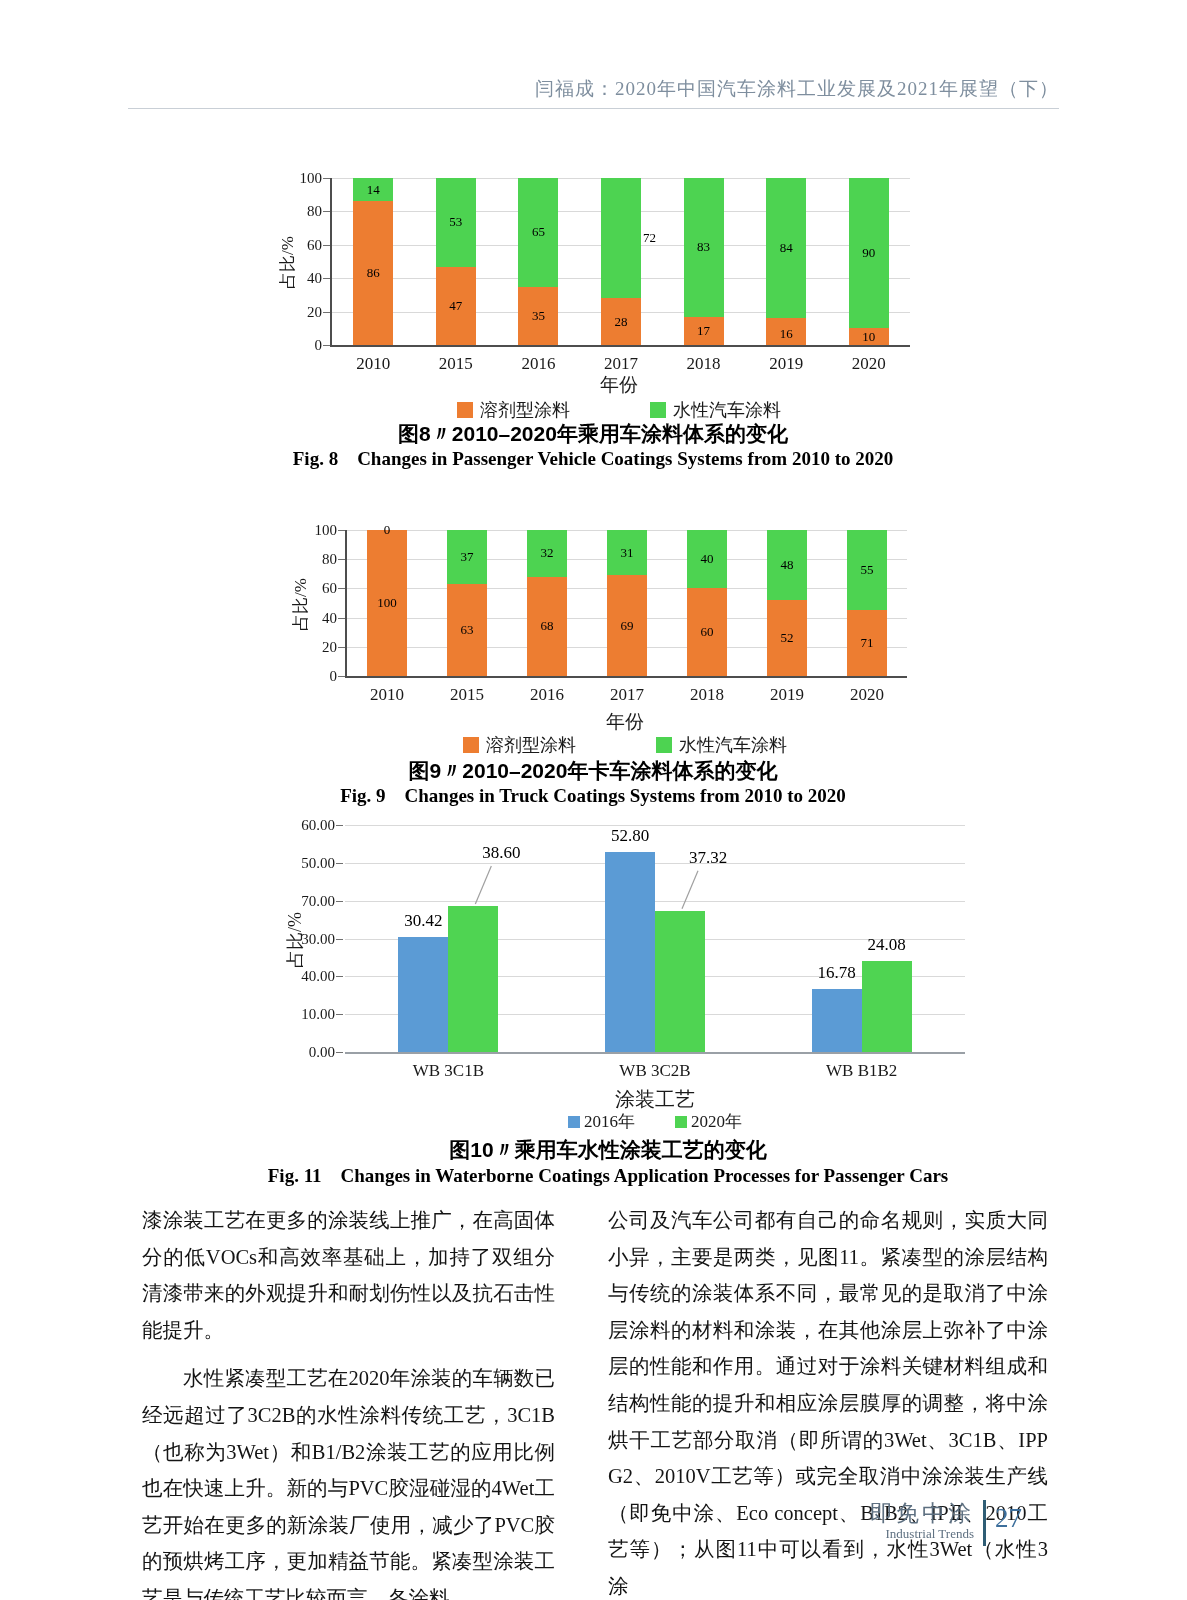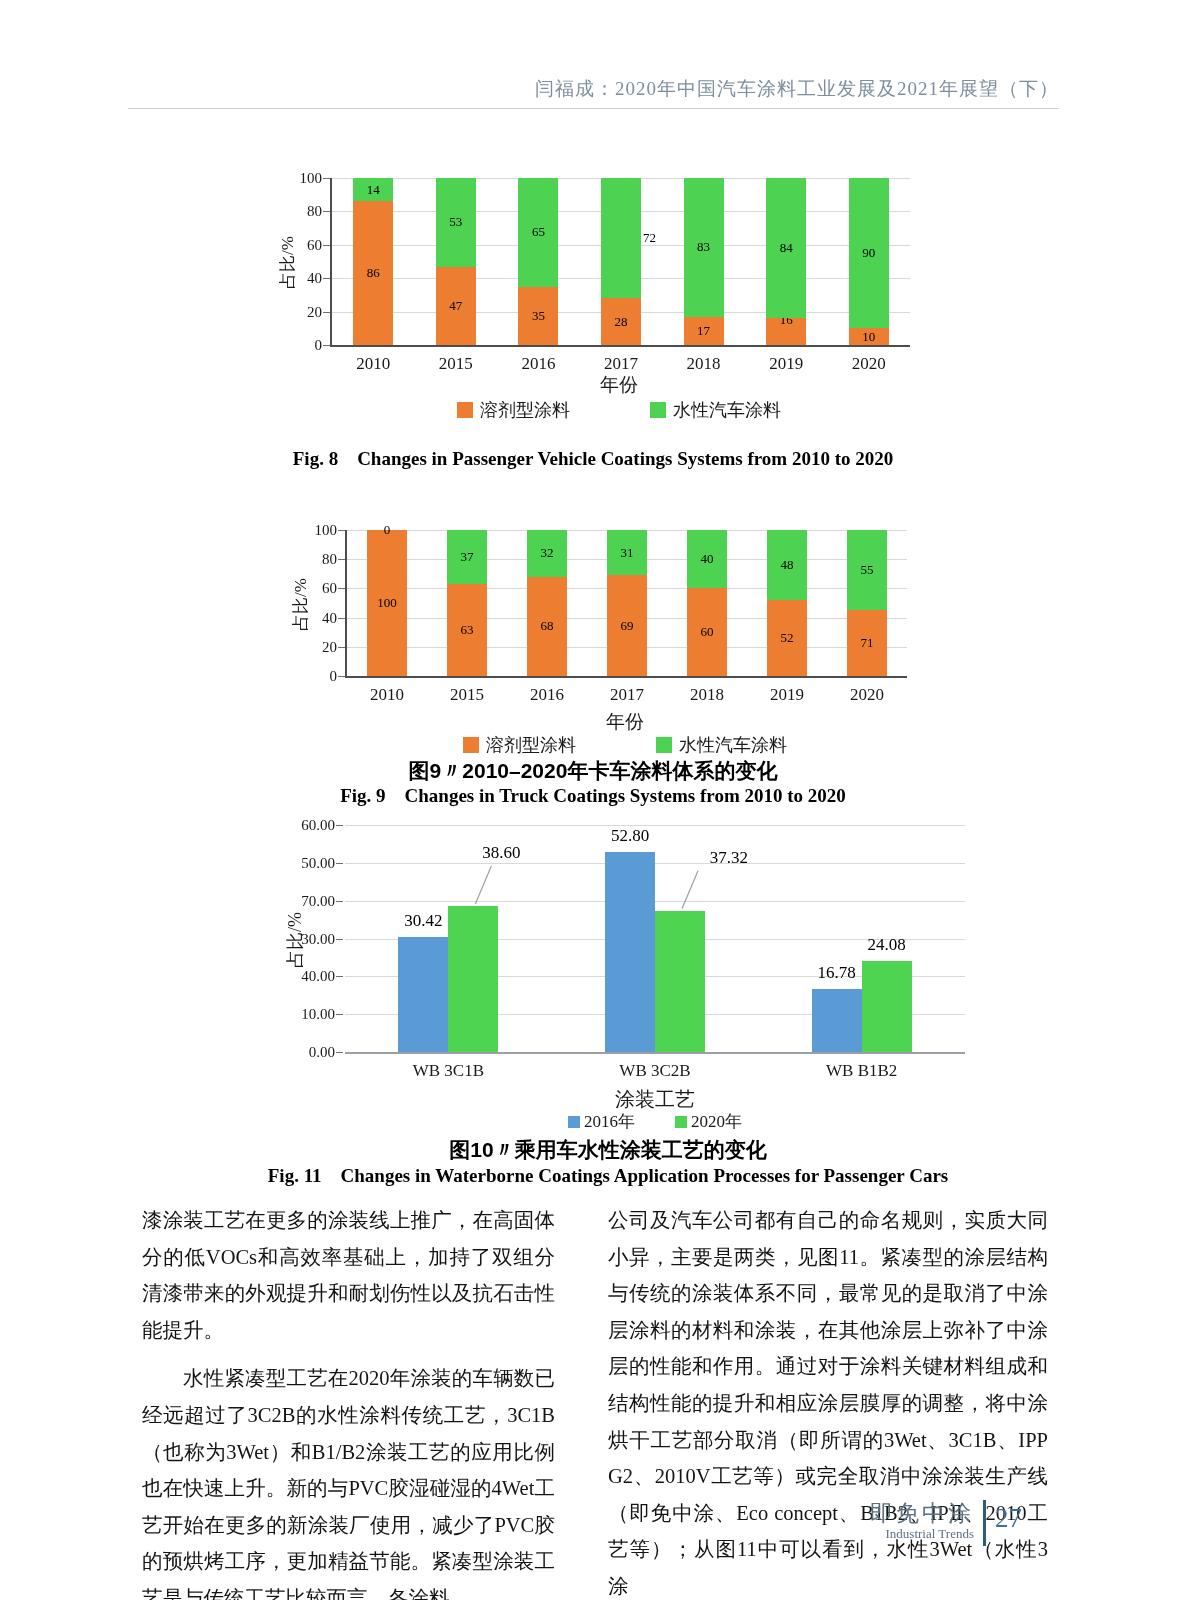--- a/index.html
+++ b/index.html
@@ -116,21 +116,21 @@
           <div class="seg-label" style="left: 254px; width: 70px; bottom: 12.38px;">28</div>
           <div class="seg" style="left: 269px; width: 40px; bottom: 46.76px; height: 120.24px; background: rgb(77, 211, 81);"></div>
           <div class="seg-label" style="left: 254px; width: 70px; bottom: 95.88px; text-align: right;">72</div>
           <div class="xtick" style="left: 311.571px; width: 120px;">2018</div>
           <div class="seg" style="left: 351.571px; width: 40px; bottom: 0px; height: 28.39px; background: rgb(237, 125, 49);"></div>
           <div class="seg-label" style="left: 336.571px; width: 70px; bottom: 3.195px;">17</div>
           <div class="seg" style="left: 351.571px; width: 40px; bottom: 28.39px; height: 138.61px; background: rgb(77, 211, 81);"></div>
           <div class="seg-label" style="left: 336.571px; width: 70px; bottom: 86.695px;">83</div>
           <div class="xtick" style="left: 394.143px; width: 120px;">2019</div>
           <div class="seg" style="left: 434.143px; width: 40px; bottom: 0px; height: 26.72px; background: rgb(237, 125, 49);"></div>
-          <div class="seg-label" style="left: 419.143px; width: 70px; bottom: 14px; margin-top: 32px;">16</div>
+          <div class="seg-label" style="left: 419.143px; width: 70px; bottom: 0; margin-top: 32px;">16</div>
           <div class="seg" style="left: 434.143px; width: 40px; bottom: 26.72px; height: 140.28px; background: rgb(77, 211, 81);"></div>
           <div class="seg-label" style="left: 419.143px; width: 70px; bottom: 85.86px;">84</div>
           <div class="xtick" style="left: 476.714px; width: 120px;">2020</div>
           <div class="seg" style="left: 516.714px; width: 40px; bottom: 0px; height: 16.7px; background: rgb(237, 125, 49);"></div>
           <div class="seg-label" style="left: 501.714px; width: 70px; bottom: -2.65px;">10</div>
           <div class="seg" style="left: 516.714px; width: 40px; bottom: 16.7px; height: 150.3px; background: rgb(77, 211, 81);"></div>
           <div class="seg-label" style="left: 501.714px; width: 70px; bottom: 80.85px;">90</div>
           <svg width="578" height="167" style="position: absolute; left: 0px; top: 0px; overflow: visible; pointer-events: none;"></svg>
         </div>
       <div class="xlabel">年份</div>
@@ -138,20 +138,21 @@
           <div class="legend-item">
             <div class="swatch" style="background: rgb(237, 125, 49);"></div>
             <div class="legend-text">溶剂型涂料</div>
           </div>
           <div class="legend-item">
             <div class="swatch" style="background: rgb(77, 211, 81);"></div>
             <div class="legend-text">水性汽车涂料</div>
           </div>
         </div>
     </div>
+    <div class="cap-zh">图8〃2010–2020年乘用车涂料体系的变化</div>
     <div class="cap-en">Fig. 8 Changes in Passenger Vehicle Coatings Systems from 2010 to 2020</div>
   </figure>
 
   <figure class="fig fig9" style="margin:0">
     <div class="chart">
       <div class="ylabel">占比/%</div>
       <div class="plot">
           <div class="tickmark" style="top: 146px;"></div>
           <div class="ytick" style="top: 136px;">0</div>
           <div class="gridline" style="top: 116.8px;"></div>
@@ -247,21 +248,21 @@
           <div class="ytick" style="top: -10px;">60.00</div>
           <div class="xtick" style="left: 43.3333px; width: 120px;">WB 3C1B</div>
           <div class="seg" style="left: 53.3333px; width: 50px; bottom: 0px; height: 115.089px; background: rgb(91, 155, 213);"></div>
           <div class="seg-label" style="left: 38.3333px; width: 80px; bottom: 120.089px;">30.42</div>
           <div class="seg" style="left: 103.333px; width: 50px; bottom: 0px; height: 146.037px; background: rgb(79, 212, 82);"></div>
           <div class="seg-label" style="left: 116.333px; width: 80px; bottom: 188.037px;">38.60</div>
           <div class="xtick" style="left: 250px; width: 120px;">WB 3C2B</div>
           <div class="seg" style="left: 260px; width: 50px; bottom: 0px; height: 199.76px; background: rgb(91, 155, 213);"></div>
           <div class="seg-label" style="left: 245px; width: 80px; bottom: 204.76px;">52.80</div>
           <div class="seg" style="left: 310px; width: 50px; bottom: 0px; height: 141.194px; background: rgb(79, 212, 82);"></div>
-          <div class="seg-label" style="left: 323px; width: 80px; bottom: 183.194px; text-align: right;">37.32</div>
+          <div class="seg-label" style="left: 323px; width: 80px; bottom: 183.194px;">37.32</div>
           <div class="xtick" style="left: 456.667px; width: 120px;">WB B1B2</div>
           <div class="seg" style="left: 466.667px; width: 50px; bottom: 0px; height: 63.4843px; background: rgb(91, 155, 213);"></div>
           <div class="seg-label" style="left: 451.667px; width: 80px; bottom: 68.4843px;">16.78</div>
           <div class="seg" style="left: 516.667px; width: 50px; bottom: 0px; height: 91.1027px; background: rgb(79, 212, 82);"></div>
           <div class="seg-label" style="left: 501.667px; width: 80px; bottom: 96.1027px;">24.08</div>
           <svg width="620" height="227" style="position: absolute; left: 0px; top: 0px; overflow: visible; pointer-events: none;">
             <line x1="146.33333333333331" y1="40.96333333333334" x2="130.33333333333331" y2="78.96333333333334" stroke="#A0A0A0" stroke-width="1.2"></line>
             <line x1="353" y1="45.80600000000001" x2="337" y2="83.80600000000001" stroke="#A0A0A0" stroke-width="1.2"></line>
           </svg>
         </div>

